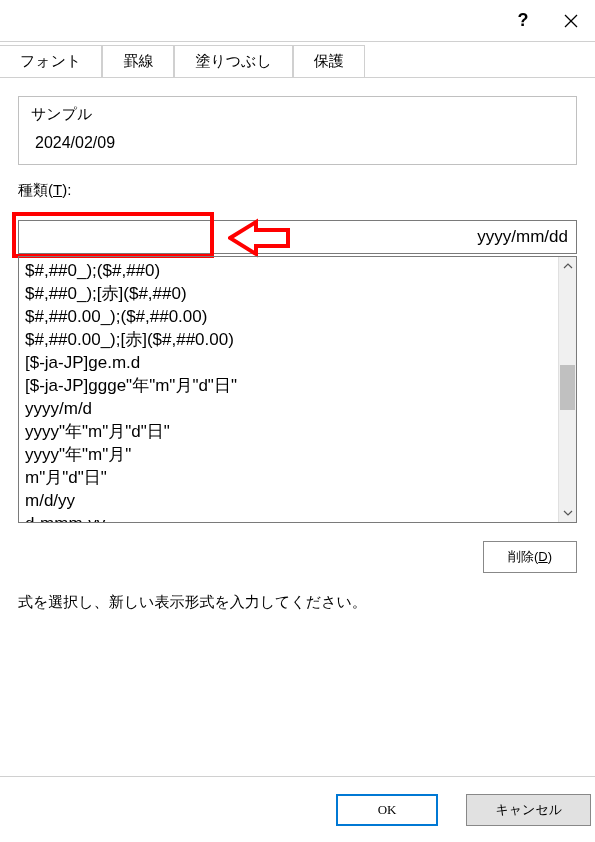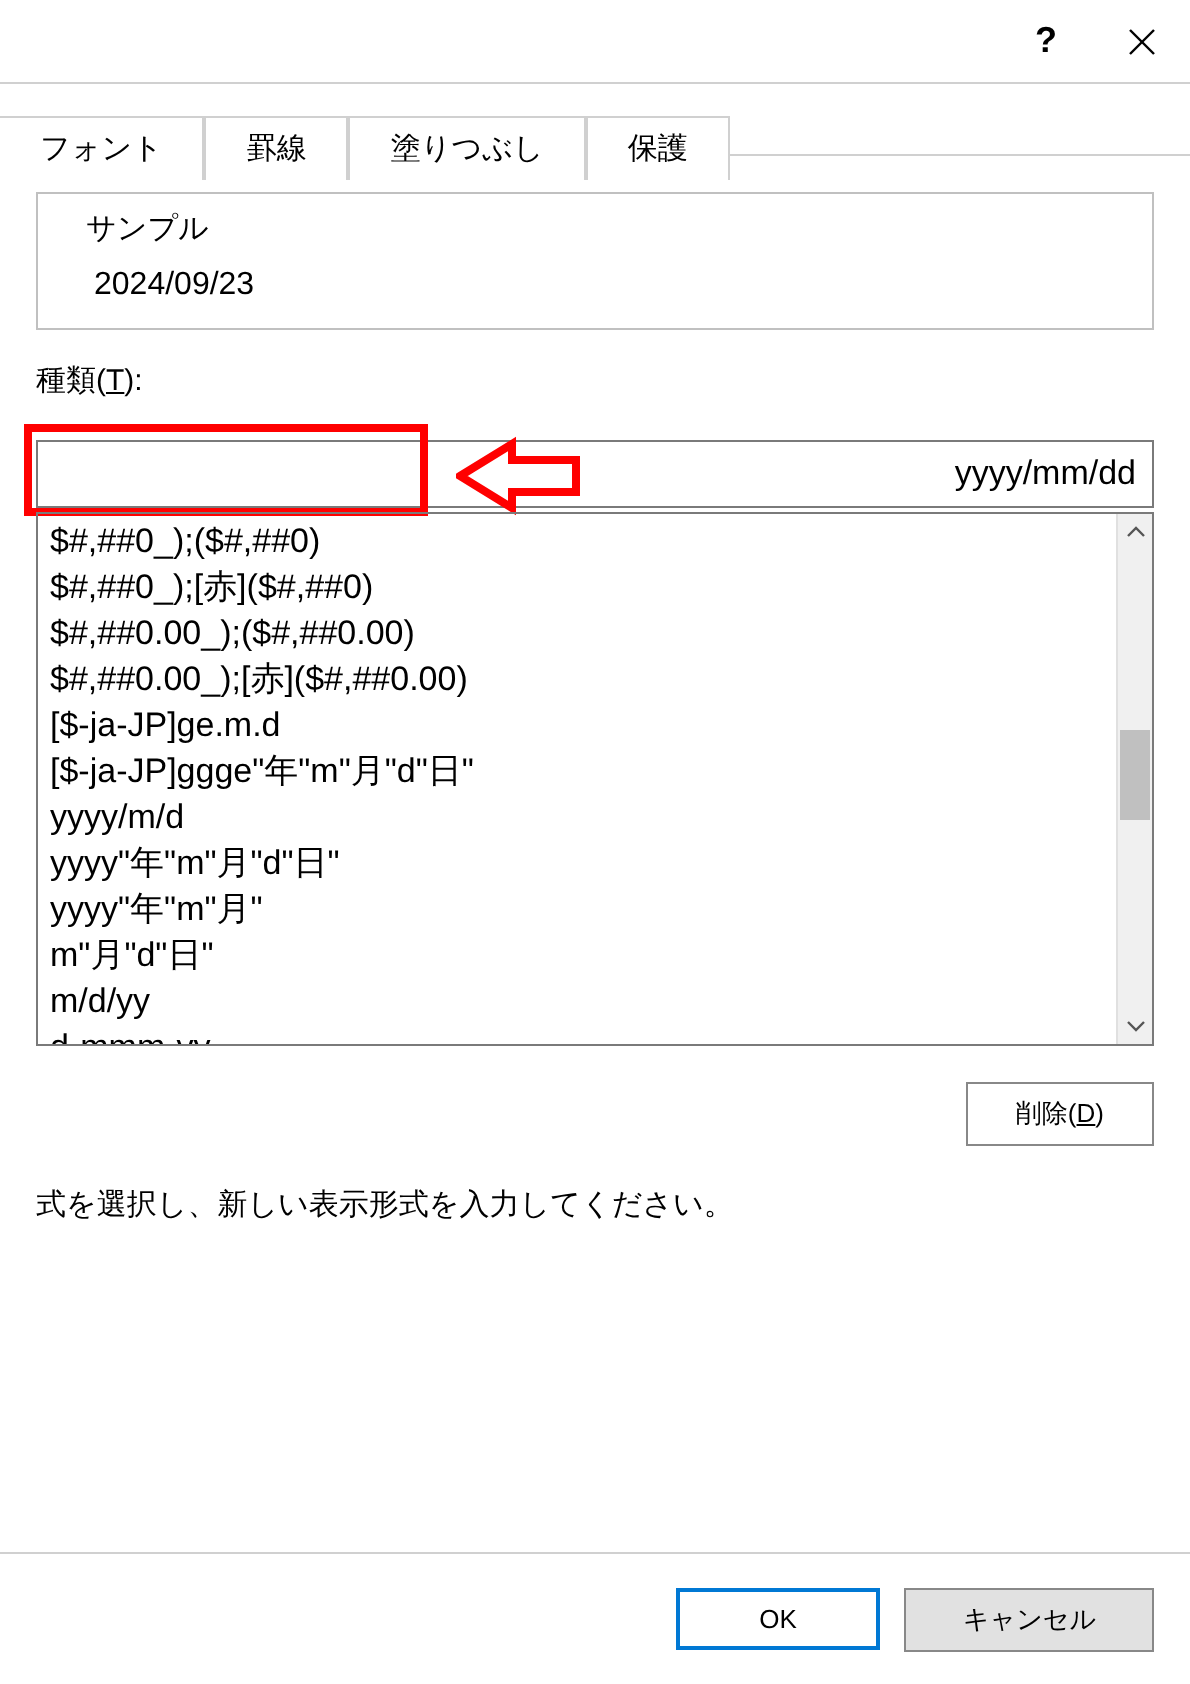--- a/index.html
+++ b/index.html
@@ -41,29 +41,29 @@
     }
     .tab {
       padding: 6px 20px;
       border: 1px solid #d0d0d0;
       border-bottom: none;
       background: #fff;
       margin-right: 0;
       font-size: 15px;
       cursor: default;
       position: relative;
-      top: 13px;
+      top: 0;
     }
     .tab.first { border-left: none; }
     .content {
       padding: 18px 18px 0 18px;
     }
     .sample-box {
       border: 1px solid #c0c0c0;
-      padding: 8px 12px 12px 24px;
+      padding: 8px 12px 12px 12px;
       margin-bottom: 16px;
     }
     .sample-label {
       font-size: 15px;
       margin-bottom: 10px;
     }
     .sample-value {
       font-size: 16px;
       padding-left: 4px;
     }
@@ -163,23 +163,24 @@
     .footer {
       position: absolute;
       left: 0;
       bottom: 0;
       width: 100%;
       border-top: 1px solid #d0d0d0;
       height: 66px;
       display: flex;
       justify-content: flex-end;
       align-items: center;
-      padding-right: 18px;
-      gap: 12px;
-      background: #fff;
+      padding-right: 4px;
+      gap: 28px;
+      background: #fff;
+      font-family: Liberation Serif, serif;
     }
     .btn.ok {
       border: 2px solid #0078d4;
       padding: 6px 40px;
     }
     .btn.cancel {
       background: #e1e1e1;
       padding: 6px 28px;
     }
   </style>
@@ -200,21 +201,21 @@
   <div class="tab first">フォント</div>
   <div class="tab">罫線</div>
   <div class="tab">塗りつぶし</div>
   <div class="tab">保護</div>
 </div>
 
 <div class="content">
 
   <div class="sample-box">
     <div class="sample-label">サンプル</div>
-    <div class="sample-value">2024/09/23</div>
+    <div class="sample-value">2024/02/09</div>
   </div>
 
   <div class="type-label">
     <span>種類(</span><span class="underline">T</span><span>):</span>
   </div>
 
   <div class="type-input-wrap">
     <input class="type-input" value="yyyy/mm/dd" style="">
     <div class="red-rect"></div>
     <svg class="red-arrow" width="72" height="44" viewBox="0 0 72 44">

